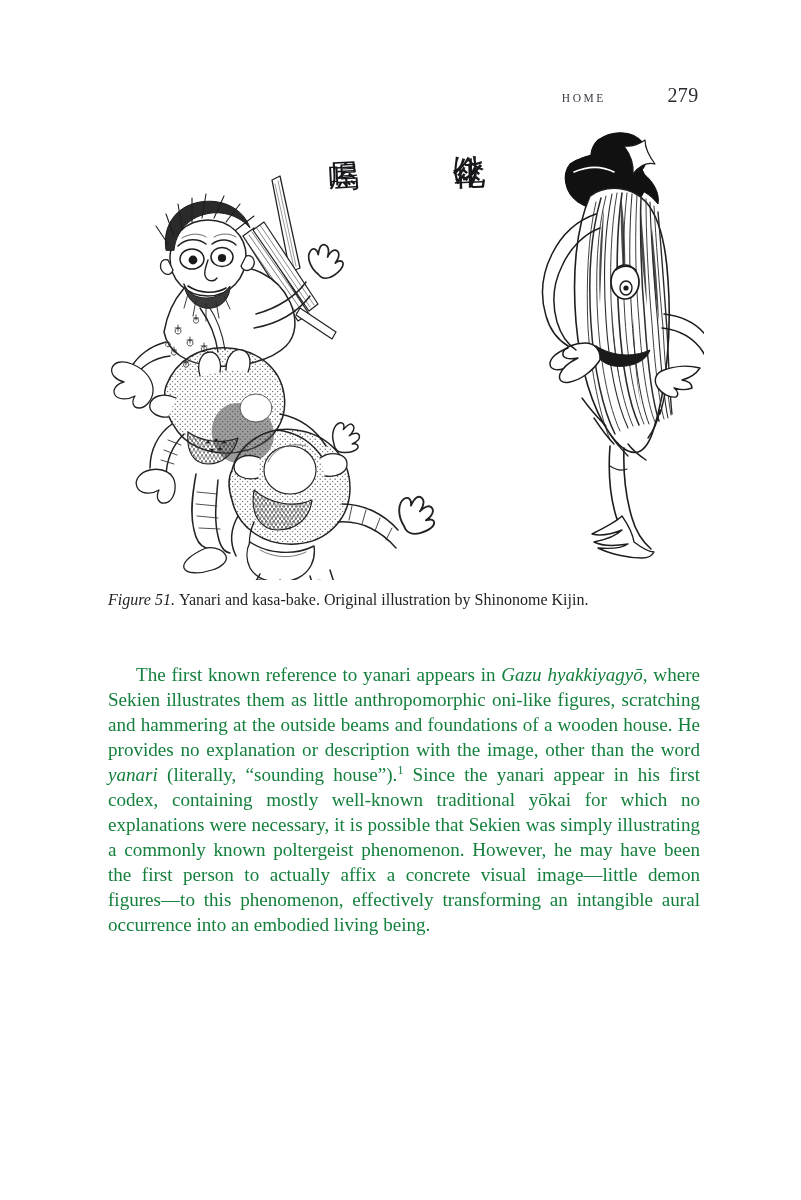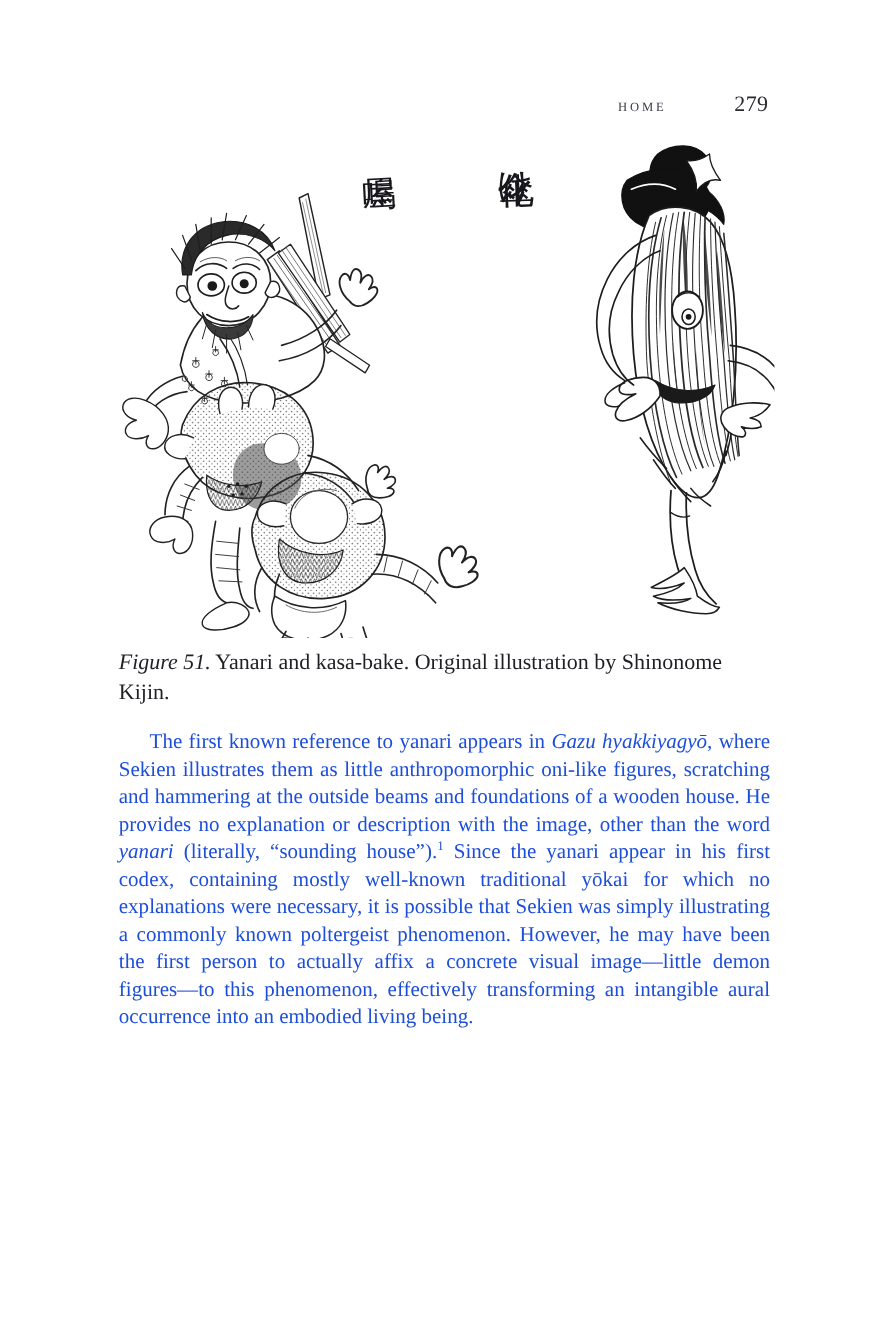--- a/index.html
+++ b/index.html
@@ -90,42 +90,42 @@
     font-size: 33px;
     transform: rotate(-2deg);
   }
 
   
   .figure-caption {
     position: absolute;
     top: 589px;
     left: 108px;
     width: 592px;
-    font-size: 20px;
+    font-size: 16px;
     line-height: 1.35;
     color: #1f1f24;
   }
   .figure-caption .fig-no {
     font-style: italic;
   }
   .figure-caption .cap-text {
     margin-left: 4px;
   }
 
   
   .body-text {
     position: absolute;
     top: 662px;
     left: 108px;
     width: 592px;
     font-size: 19.1px;
     line-height: 25.05px;
     text-align: justify;
     text-justify: inter-word;
-    color: #1d4ed8;
+    color: #15803d;
     hyphens: manual;
   }
   .body-text p {
     margin: 0;
     text-indent: 28px;
   }
   .body-text i {
     font-style: italic;
   }
   .body-text sup {

